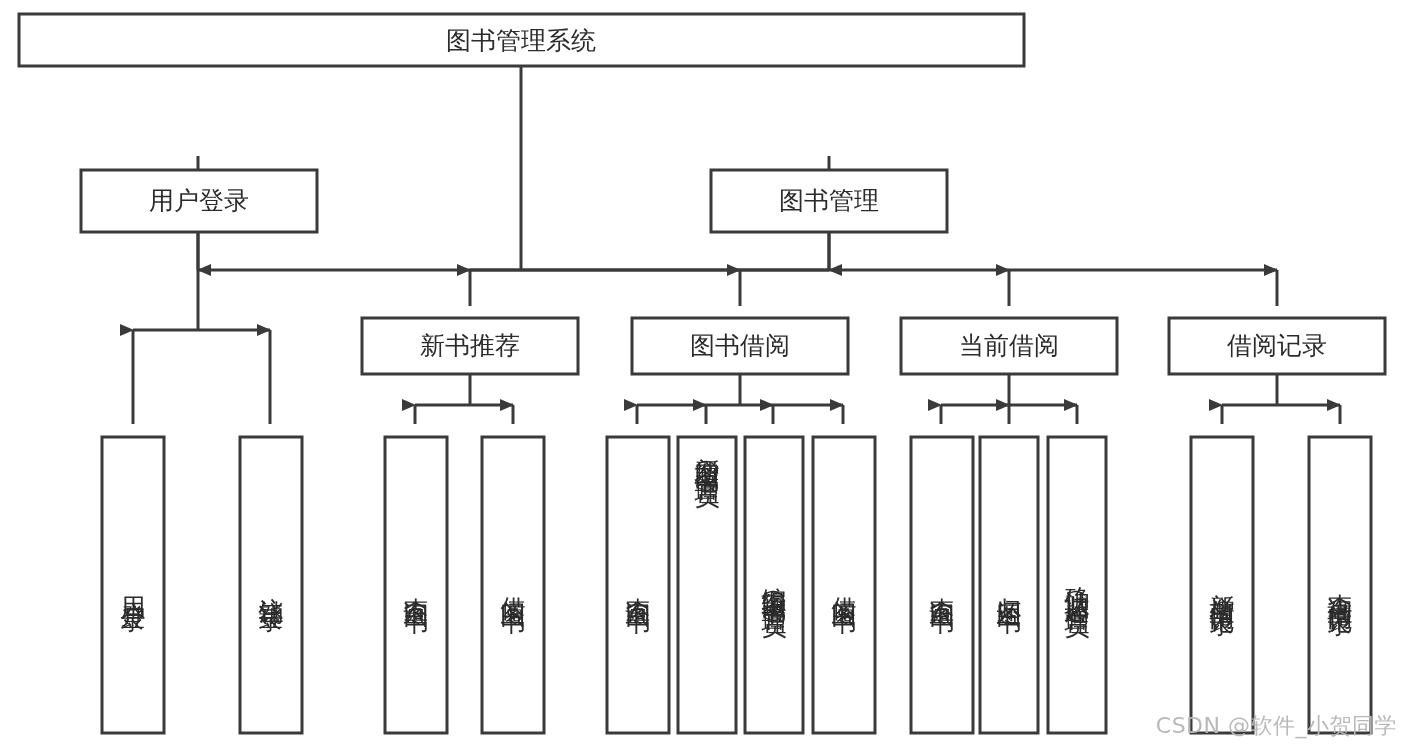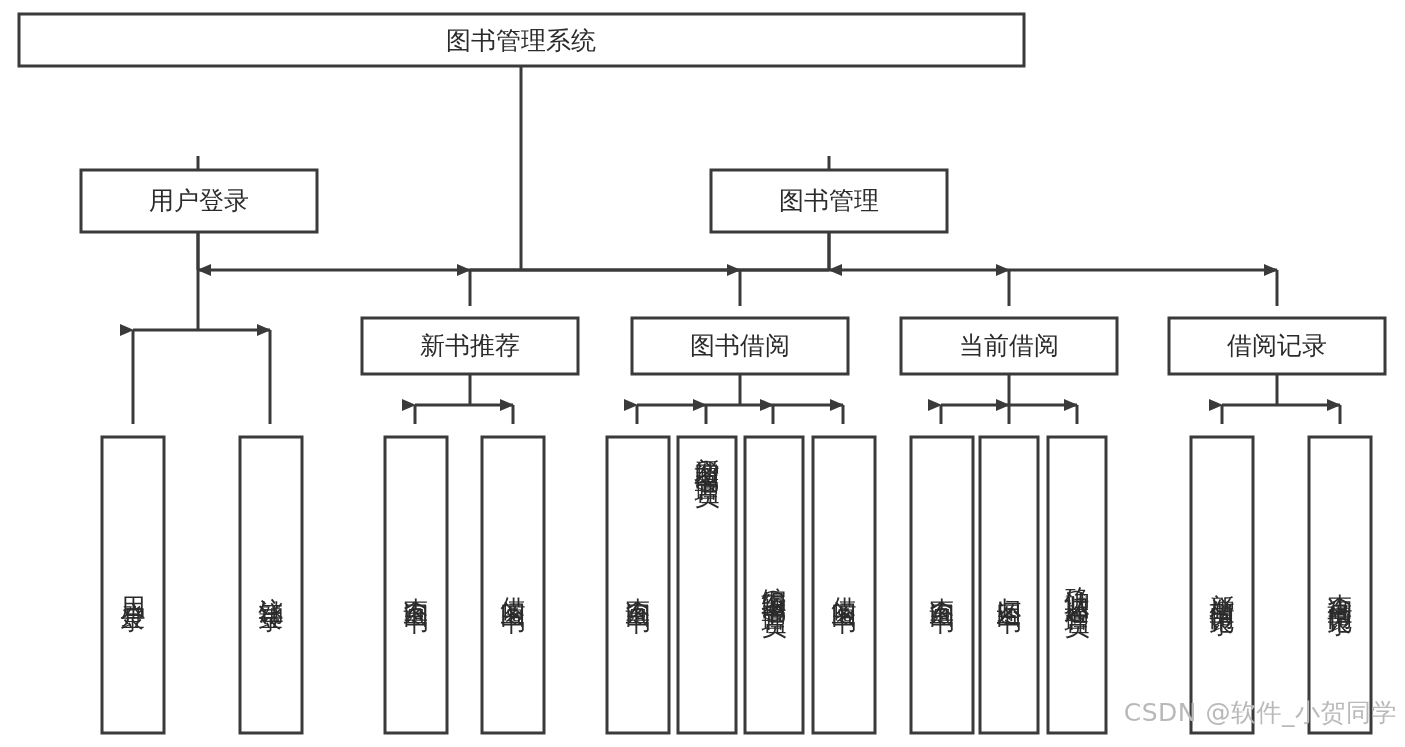--- a/index.html
+++ b/index.html
@@ -52,23 +52,23 @@
     line-height: 1.08;
     letter-spacing: 4px;
     color: #2b2b2b;
     white-space: nowrap;
     text-align: center;
     pointer-events: none;
   }
   #watermark {
     position: absolute;
     right: 8px;
-    bottom: 18px;
-    font-family: "DejaVu Sans", "Liberation Sans", sans-serif;
-    font-size: 25px;
+    bottom: 6px;
+    font-family: "DejaVu Sans", "Liberation Sans", sans-serif;
+    font-size: 22px;
     color: #b9b9b9;
     white-space: nowrap;
     letter-spacing: 0.5px;
   }
 </style>
 </head>
 <body>
 
 <svg id="diagram" viewBox="0 0 1405 747" xmlns="http://www.w3.org/2000/svg">
 

